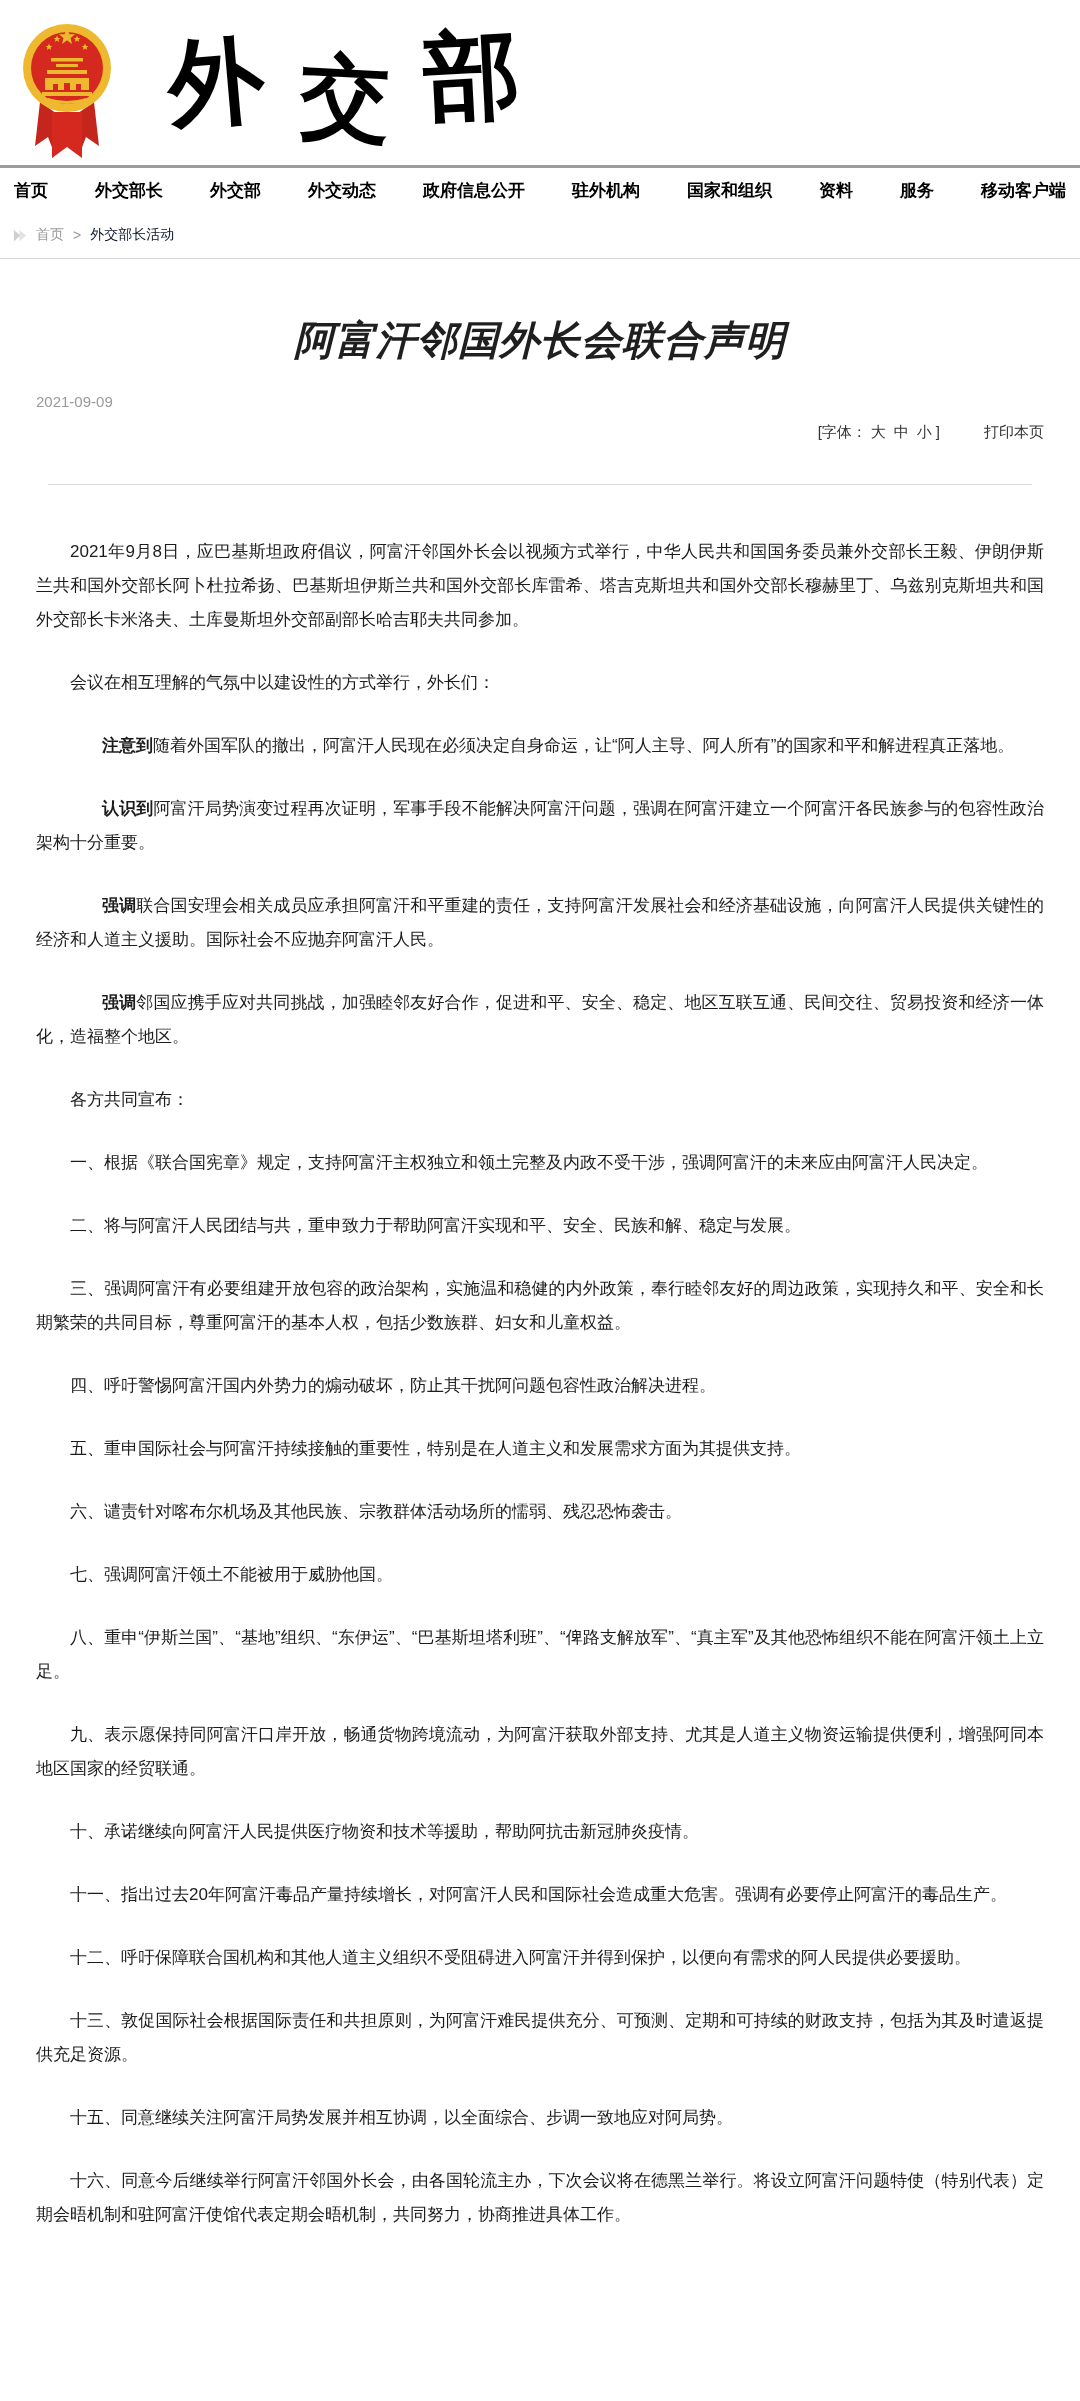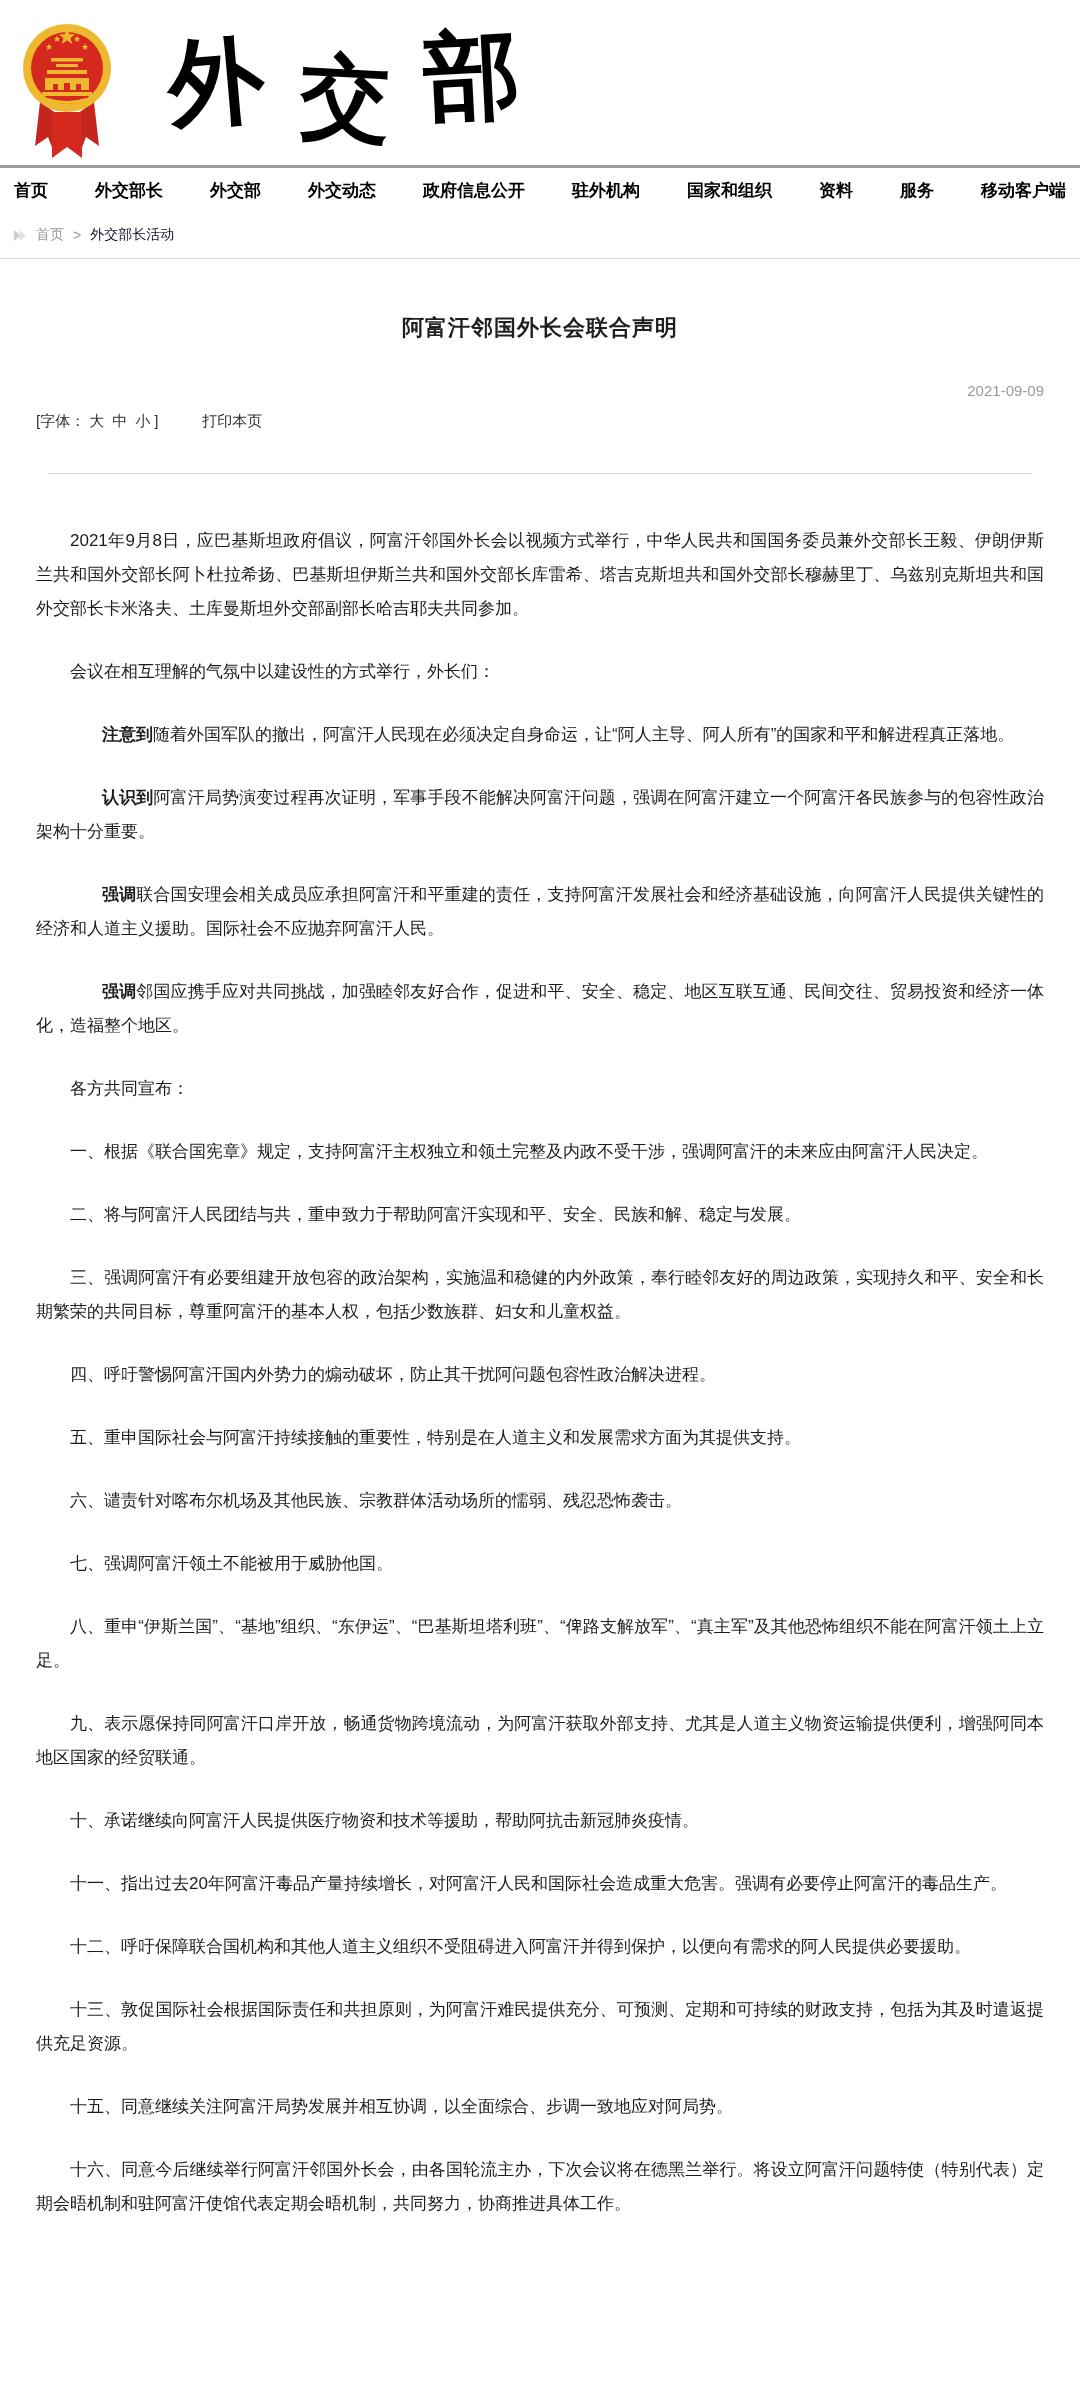--- a/index.html
+++ b/index.html
@@ -50,25 +50,26 @@
   .crumb-icon { width: 15px; height: 15px; flex: 0 0 auto; }
   .crumb-link { color: #999; text-decoration: none; cursor: pointer; }
   .crumb-sep { color: #999; }
   .crumb-current { color: #0f172a; }
 
   
   .article { padding: 36px 36px 18px; }
   .title {
     margin: 18px 0 0;
     text-align: center;
-    font-size: 22px; font-weight: bold; color: #1f1f1f;
+    font-size: 40px; font-weight: bold; color: #1f1f1f;
     letter-spacing: 1px;
+    font-style: italic;
   }
-  .date { margin-top: 39px; text-align: right; font-size: 15px; color: #9a9a9a; }
-  .tools { margin-top: 13px; text-align: left; font-size: 15px; color: #333; }
+  .date { margin-top: 25px; text-align: left; font-size: 15px; color: #9a9a9a; }
+  .tools { margin-top: 13px; text-align: right; font-size: 15px; color: #333; }
   .size-btn { cursor: pointer; margin: 0 4px; }
   .print-btn { margin-left: 44px; cursor: pointer; }
   .rule { border: none; border-top: 1px solid #dcdcdc; margin: 42px 12px 0; }
 
   .body-text { margin-top: 50px; }
   .para {
     margin: 0 0 29px;
     font-size: 17px; line-height: 2.0; color: #1c1c1c;
     text-indent: 2em; text-align: justify;
   }

